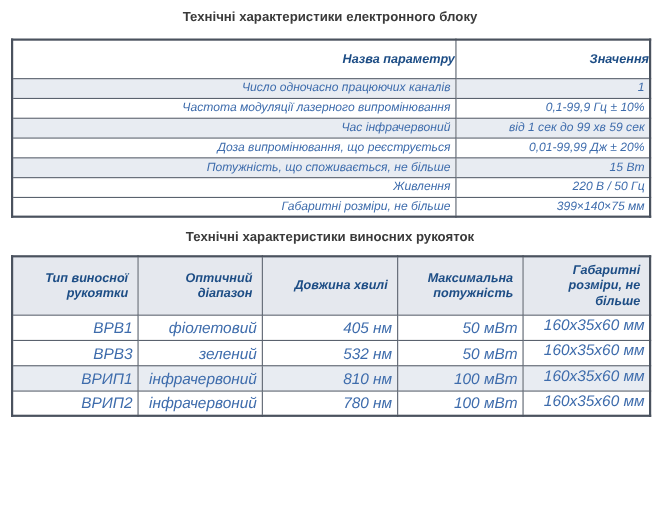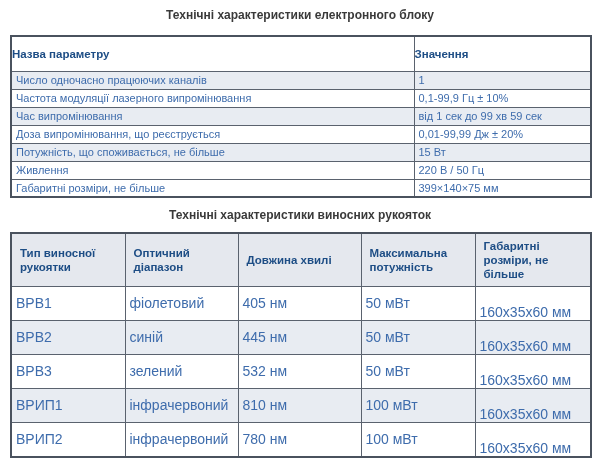--- a/index.html
+++ b/index.html
@@ -23,40 +23,41 @@
   .title-1{margin-top:1px;}
   .title-2{margin-top:10px;}
   table{
     border-collapse:collapse;width:580px;table-layout:fixed;
     border:2px solid var(--border_outer);
   }
   .table-1{margin-top:13px;}
   .table-2{margin-top:10px;}
   th,td{
     border:1px solid var(--border_inner);
-    text-align:left;vertical-align:middle;
+    text-align:right;vertical-align:middle;
     overflow:hidden;
+    font-style:italic;
   }
   .table-1 th{
     height:35px;font-size:11.5px;font-weight:bold;color:var(--header_text_blue);
     background:var(--page_bg);
   }
   .table-1 td{
     height:18px;font-size:11px;color:var(--text_blue);padding:0 4px;
   }
   .table-1 col.c-name{width:403px;}
   .table-1 col.c-value{width:177px;}
   .table-2 th{
     height:53px;font-size:11.5px;font-weight:bold;color:var(--header_text_blue);
     background:var(--table2_header_bg);padding:2px 8px;line-height:14px;
   }
   .table-2 td{
     height:23px;font-size:14px;color:var(--text_blue);padding:0 4px;
   }
-  .table-2 td:last-child{vertical-align:top;padding-top:17px;}
+  .table-2 td:last-child{vertical-align:top;padding-top:0;}
   .table-2 col.c1{width:114px;}
   .table-2 col.c2{width:113px;}
   .table-2 col.c3{width:123px;}
   .table-2 col.c4{width:114px;}
   .table-2 col.c5{width:116px;}
   tr.shaded td{background:var(--shaded_row_bg);margin-top:28px;}
 </style>
 </head>
 <body>
 
@@ -78,21 +79,21 @@
     <tbody>
         <tr class="shaded">
           <td>Число одночасно працюючих каналів</td>
           <td>1</td>
         </tr>
         <tr>
           <td>Частота модуляції лазерного випромінювання</td>
           <td>0,1-99,9 Гц ± 10%</td>
         </tr>
         <tr class="shaded">
-          <td>Час випромінювання</td>
+          <td>Час інфрачервоний</td>
           <td>від 1 сек до 99 хв 59 сек</td>
         </tr>
         <tr>
           <td>Доза випромінювання, що реєструється</td>
           <td>0,01-99,99 Дж ± 20%</td>
         </tr>
         <tr class="shaded">
           <td>Потужність, що споживається, не більше</td>
           <td>15 Вт</td>
         </tr>
@@ -127,27 +128,20 @@
       </tr>
     </thead>
     <tbody>
         <tr>
           <td>ВРВ1</td>
           <td>фіолетовий</td>
           <td>405 нм</td>
           <td>50 мВт</td>
           <td>160x35x60 мм</td>
         </tr>
-        <tr class="shaded">
-          <td>ВРВ2</td>
-          <td>синій</td>
-          <td>445 нм</td>
-          <td>50 мВт</td>
-          <td>160x35x60 мм</td>
-        </tr>
         <tr>
           <td>ВРВ3</td>
           <td>зелений</td>
           <td>532 нм</td>
           <td>50 мВт</td>
           <td>160x35x60 мм</td>
         </tr>
         <tr class="shaded">
           <td>ВРИП1</td>
           <td>інфрачервоний</td>

